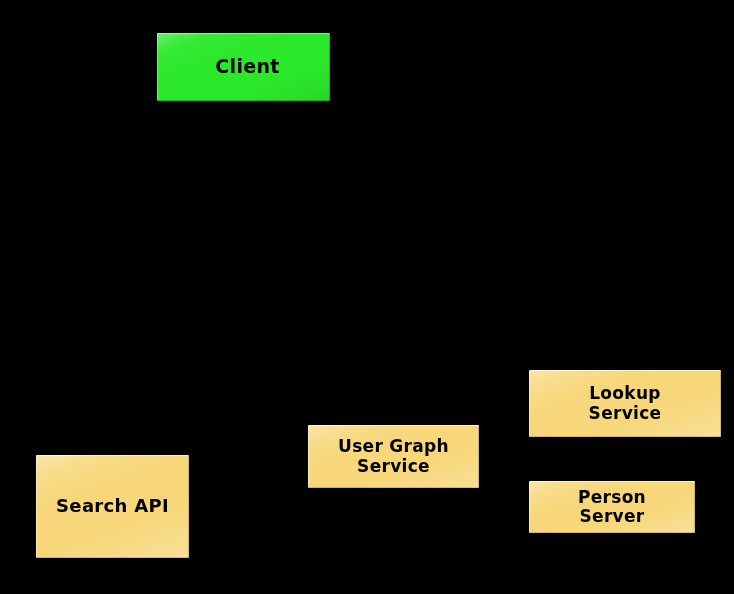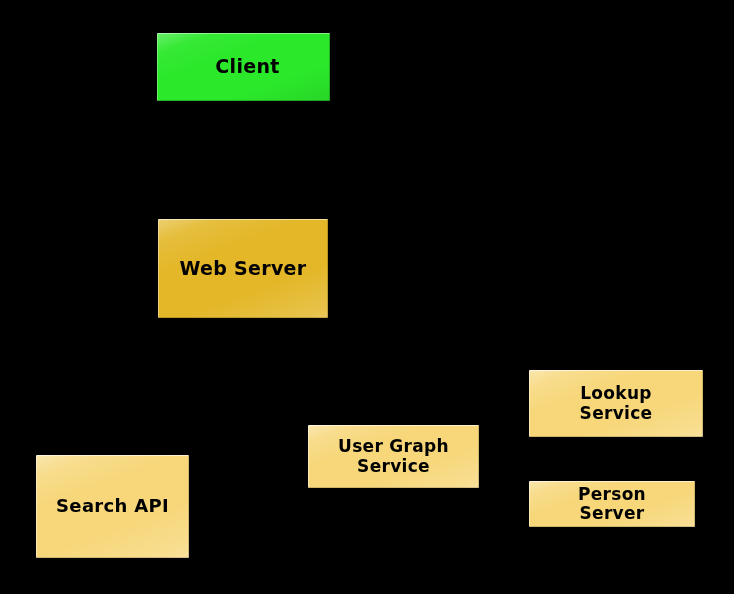--- a/index.html
+++ b/index.html
@@ -84,31 +84,28 @@
     display: block;
   }
 </style>
 </head>
 <body>
 
 <div id="canvas">
     <div class="node shade-green" style="left: 157px; top: 33px; width: 173px; height: 68px;">
       <span class="node-label" style="font-size: 19px;">Client</span>
     </div>
-    <div class="node shade-gold-dark" style="left: 158px; top: 219px; width: 170px; height: 99px;">
-      <span class="node-label" style="font-size: 19px;">Web Server</span>
-    </div>
-    <div class="node shade-gold-light" style="left: 529px; top: 370px; width: 174px; height: 67px;">
+    <div class="node shade-gold-light" style="left: 529px; top: 370px; width: 192px; height: 67px;">
       <span class="node-label" style="font-size: 17px;">Lookup
 Service</span>
     </div>
     <div class="node shade-gold-light" style="left: 284px; top: 425px; width: 171px; height: 63px; margin-left: 24px;">
       <span class="node-label" style="font-size: 17px;">User Graph
 Service</span>
     </div>
     <div class="node shade-gold-light" style="left: 36px; top: 455px; width: 153px; height: 103px;">
       <span class="node-label" style="font-size: 18px;">Search API</span>
     </div>
-    <div class="node shade-gold-light" style="left: 529px; top: 481px; width: 166px; height: 46px;">
+    <div class="node shade-gold-light" style="left: 529px; top: 481px; width: 166px; height: 52px;">
       <span class="node-label" style="font-size: 17px;">Person
 Server</span>
     </div>
   </div>
 
 </body></html>

